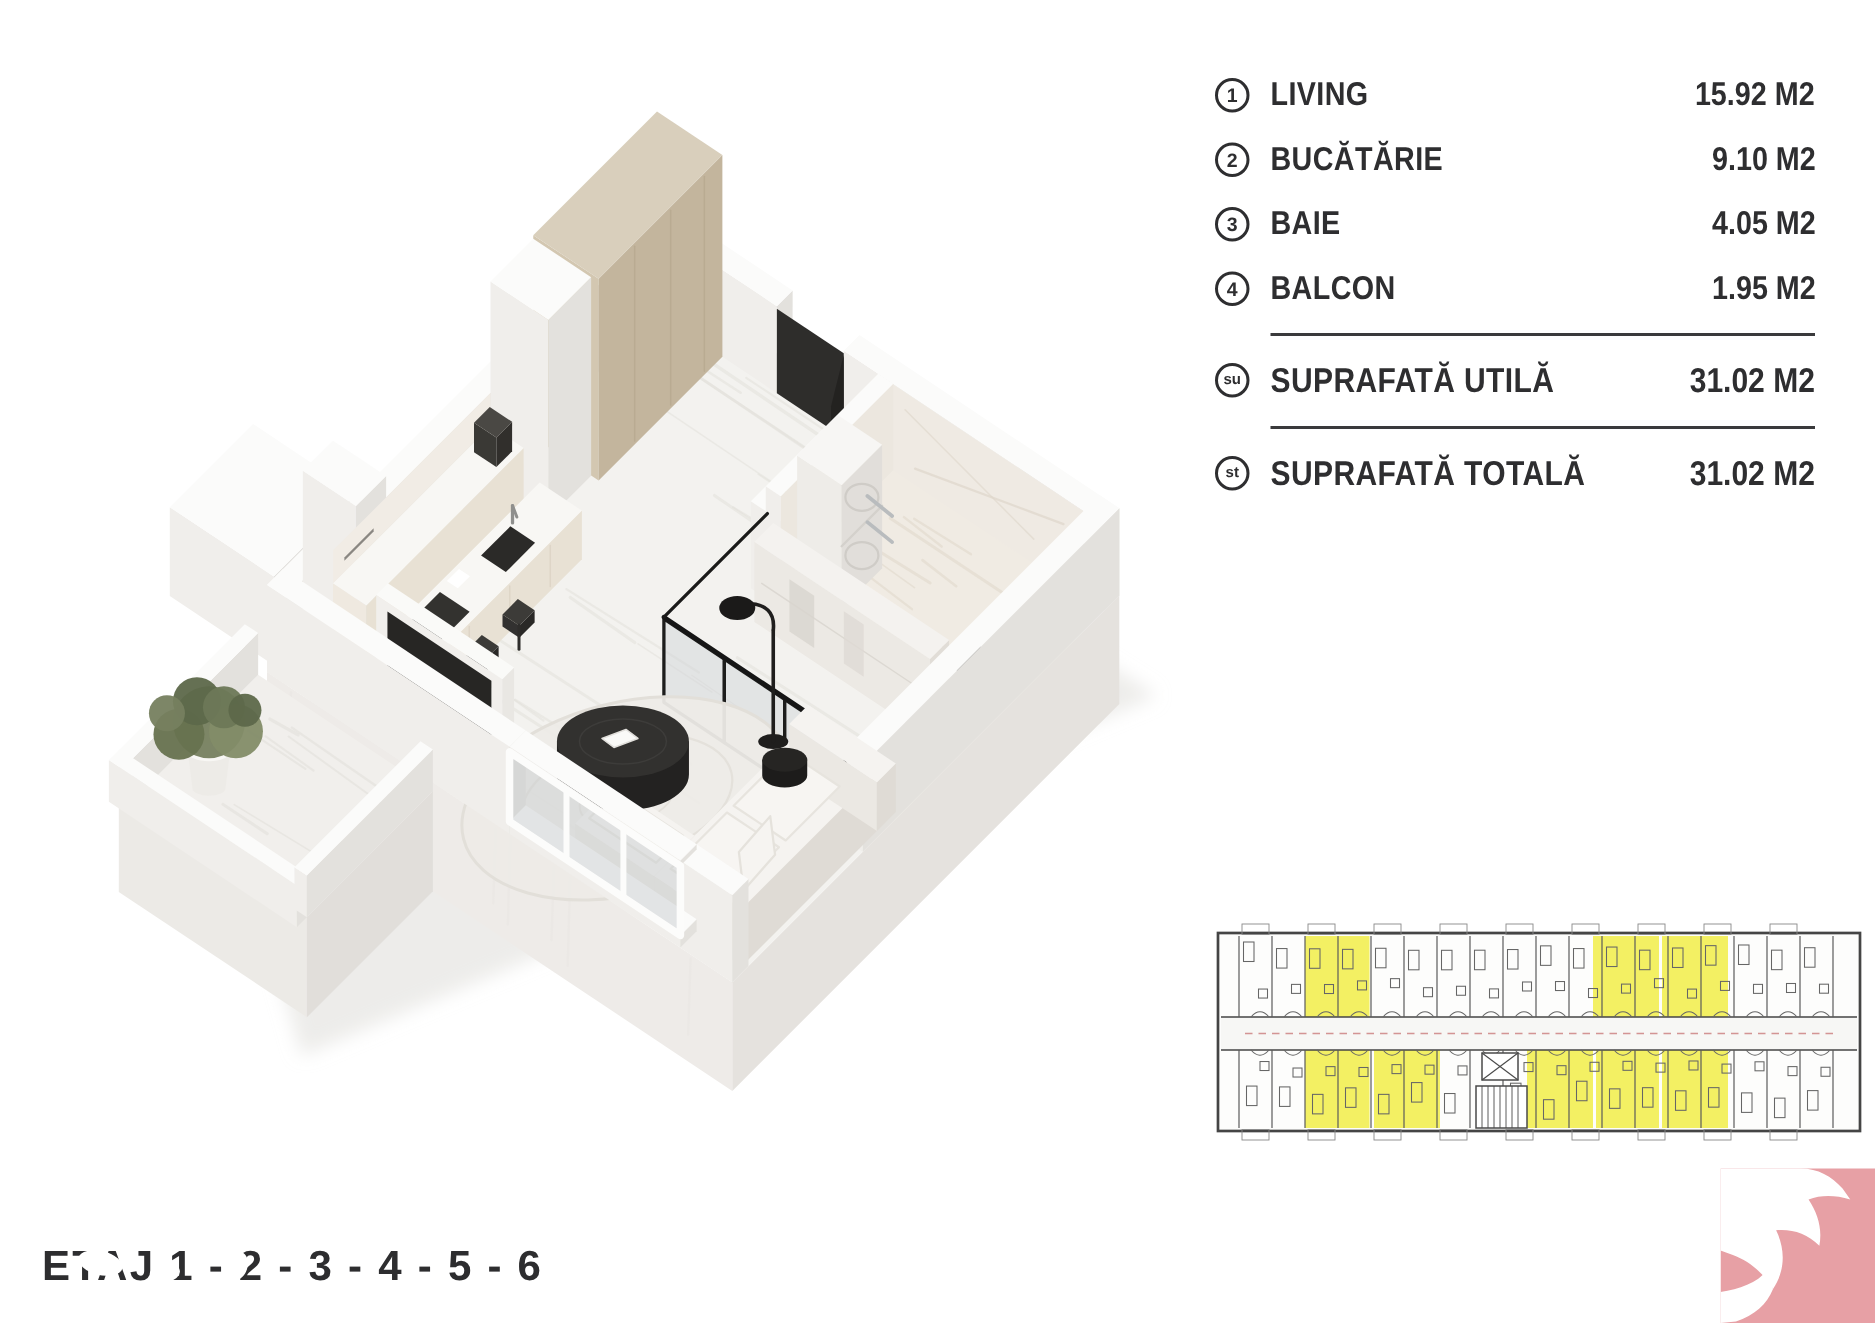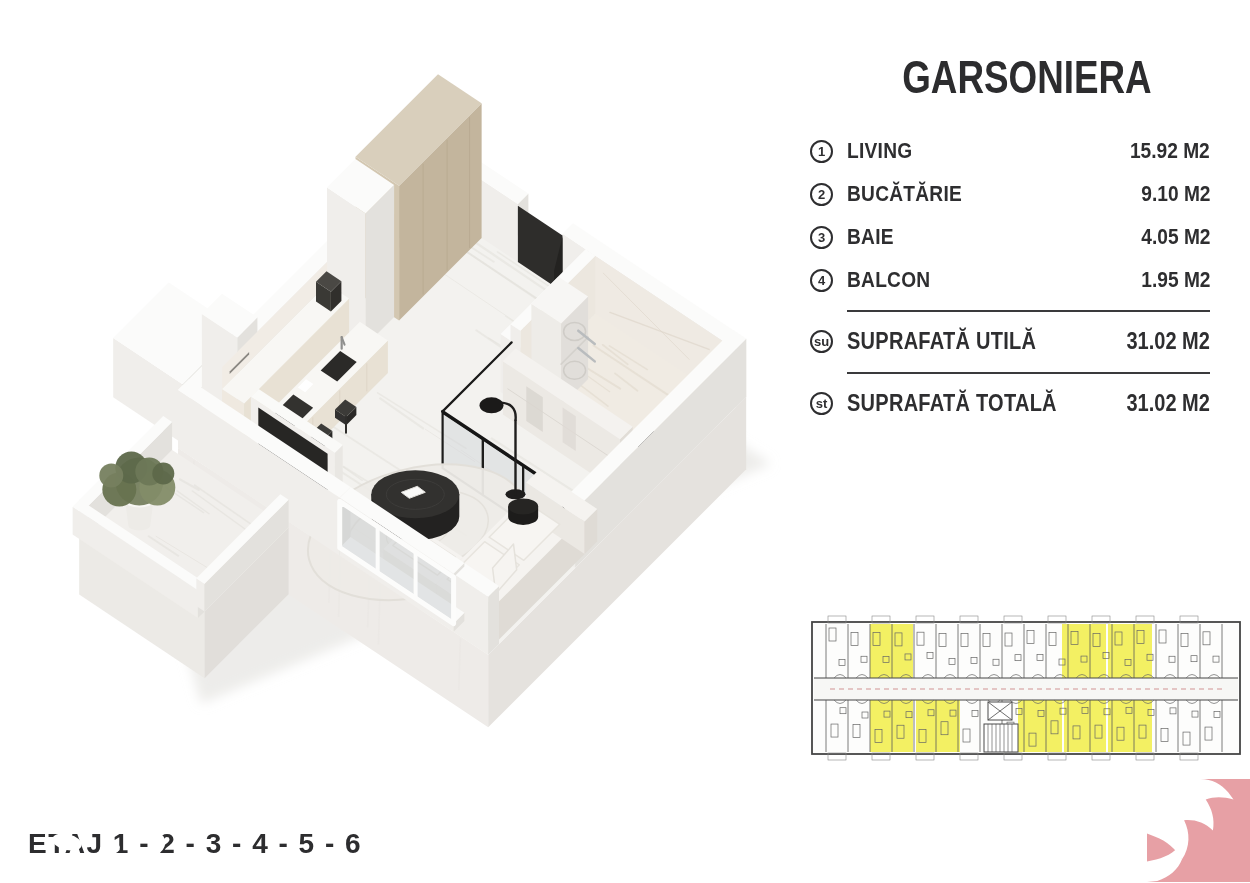--- a/index.html
+++ b/index.html
@@ -8,21 +8,21 @@
 
   
   .panel{position:absolute;left:810px;top:50px;width:400px;}
   .title-wrap{text-align:center;margin-left:34px;margin-bottom:34px;}
   .title-wrap span{display:inline-block;font-size:46px;font-weight:800;
        letter-spacing:0px;transform:scaleX(.8);white-space:nowrap;color:#2c2c2e;}
   .row{display:flex;align-items:center;margin-bottom:17px;}
   .badge{width:23px;height:23px;border:2px solid #2e2e30;border-radius:50%;
        display:flex;align-items:center;justify-content:center;
        font-weight:700;font-size:13px;flex:0 0 auto;box-sizing:border-box;}
-  .badge.small{font-size:13px;letter-spacing:0;}
+  .badge.small{font-size:10px;letter-spacing:0;}
   .row .label{margin-left:14px;font-size:22px;font-weight:700;white-space:nowrap;
        display:inline-block;transform:scaleX(.87);transform-origin:left center;letter-spacing:.3px;}
   .row .value{margin-left:auto;font-size:22px;font-weight:700;white-space:nowrap;
        display:inline-block;transform:scaleX(.87);transform-origin:right center;}
   .row.total .label,.row.total .value{font-size:23px;}
   .divider{border-top:2.5px solid #3a3a3c;margin:4px 0 16px 37px;}
   .divider.second{margin-top:10px;}
 
   
   .floorline{position:absolute;left:28px;top:828px;font-size:28px;font-weight:700;
@@ -255,23 +255,20 @@
     <circle cx="139.3" cy="481.5" r="24" fill="#76805f" fill-opacity="0.95"></circle>
     <circle cx="119.30000000000001" cy="489.5" r="17" fill="#67724f" fill-opacity="0.95"></circle>
     <circle cx="157.3" cy="487.5" r="18" fill="#838c68" fill-opacity="0.95"></circle>
     <circle cx="131.3" cy="467.5" r="16" fill="#5d684a" fill-opacity="0.95"></circle>
     <circle cx="149.3" cy="471.5" r="14" fill="#6d7857" fill-opacity="0.95"></circle>
     <circle cx="111.30000000000001" cy="475.5" r="12" fill="#76805f" fill-opacity="0.95"></circle>
     <circle cx="163.3" cy="473.5" r="11" fill="#5d684a" fill-opacity="0.95"></circle>
   </svg>
 
 <div class="panel">
-  <div class="title-wrap">
-    <span>GARSONIERA</span>
-  </div>
 
   <div>
     <div class="row">
       <span class="badge">1</span>
       <span class="label">LIVING</span>
       <span class="value">15.92 M2</span>
     </div>
     <div class="row">
       <span class="badge">2</span>
       <span class="label">BUCĂTĂRIE</span>

